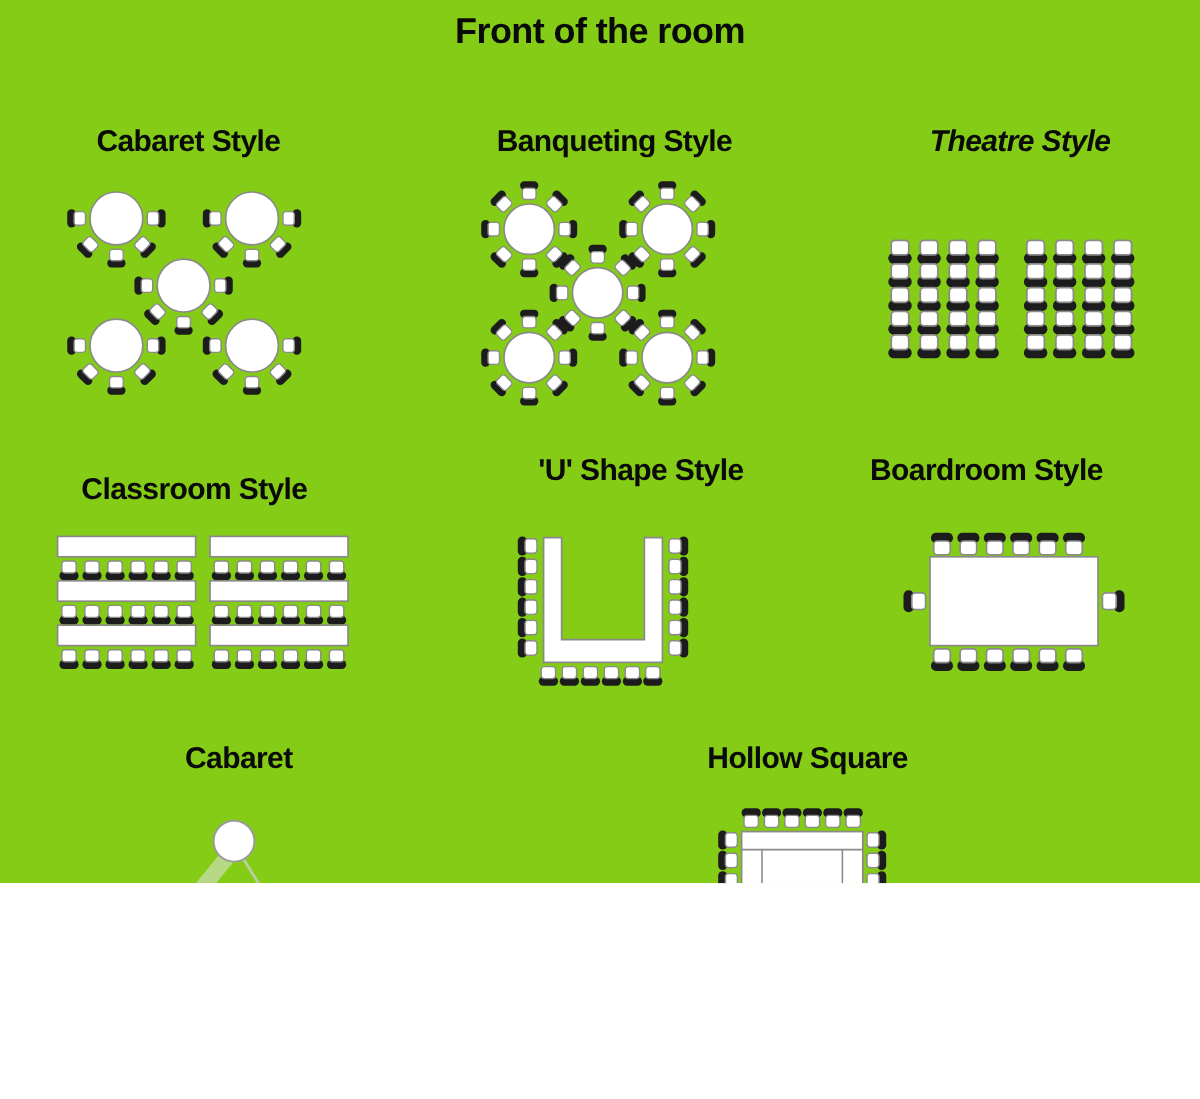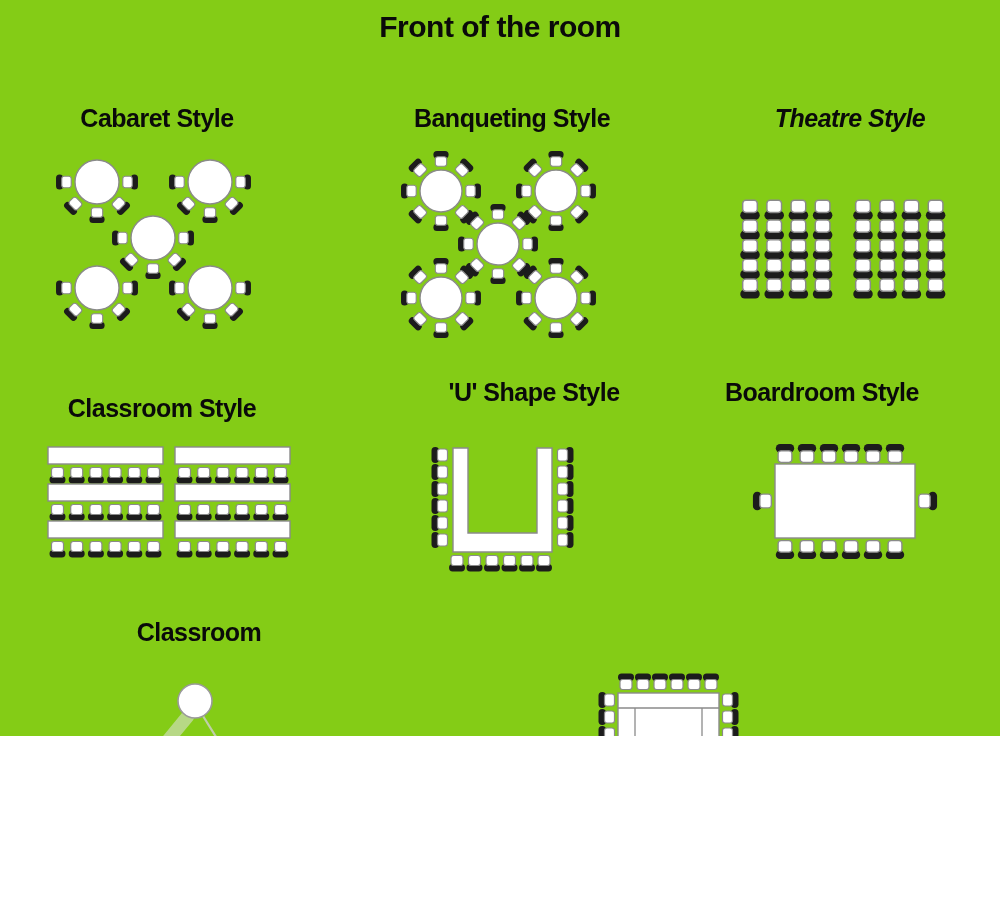--- a/index.html
+++ b/index.html
@@ -17,21 +17,22 @@
 <div class="canvas">
 
   <div class="page-title">Front of the room</div>
 
   <div class="section-label" style="left:157px;top:104px;">Cabaret Style</div>
   <div class="section-label" style="left:512px;top:104px;">Banqueting Style</div>
   <div class="section-label" style="left:850px;top:104px;font-style:italic;">Theatre Style</div>
   <div class="section-label" style="left:162px;top:394px;">Classroom Style</div>
   <div class="section-label" style="left:534px;top:378px;">'U' Shape Style</div>
   <div class="section-label" style="left:822px;top:378px;">Boardroom Style</div>
-  <div class="section-label" style="left:199px;top:618px;">Classroom</div>
+  <div class="section-label" style="left:199px;top:618px;">Cabaret</div>
+  <div class="section-label" style="left:673px;top:618px;">Hollow Square</div>
 
   <svg class="layouts" width="1000" height="916" viewBox="0 0 1000 916">
     <g>
         <circle cx="97" cy="182" r="22" fill="#ffffff" stroke="#8a8a8a" stroke-width="1.4"></circle>
         <g transform="translate(128 182) rotate(90) scale(0.95)">
           <rect x="-8" y="-10.5" width="16" height="7.5" rx="3.7" fill="#1c1c1c"></rect>
           <rect x="-6" y="-4.5" width="12" height="10" rx="2.6" fill="#ffffff" stroke="#8a8a8a" stroke-width="1.2"></rect>
         </g>
         <g transform="translate(118.92031021678298 203.92031021678298) rotate(135) scale(0.95)">
           <rect x="-8" y="-10.5" width="16" height="7.5" rx="3.7" fill="#1c1c1c"></rect>

